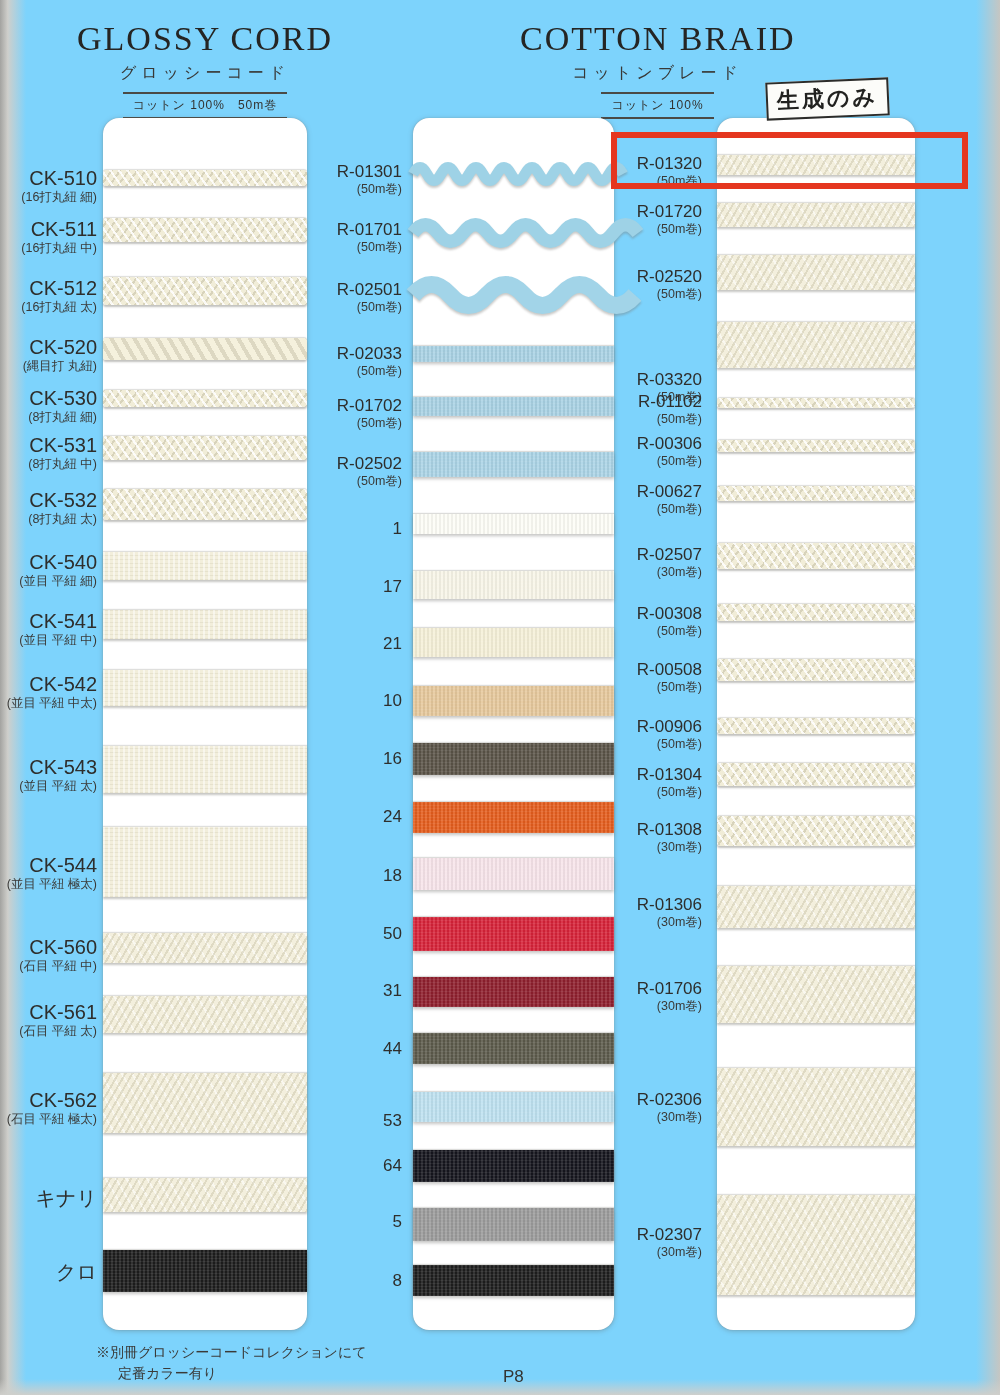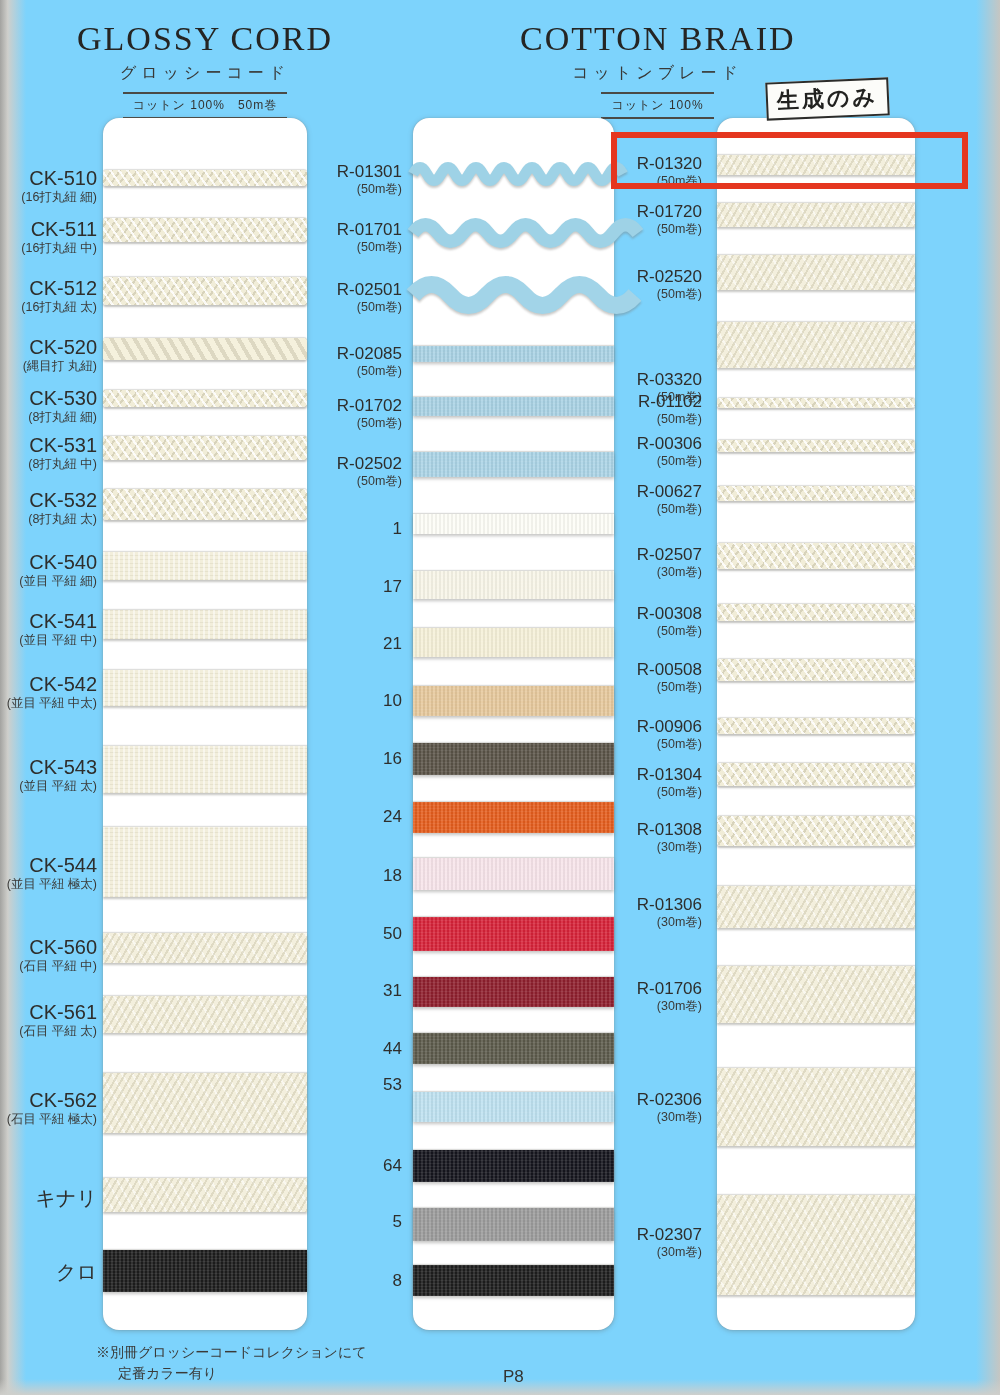--- a/index.html
+++ b/index.html
@@ -234,21 +234,21 @@
       <div class="row-label" style="top: 281px; padding-left: 36px;">
         <div class="code">R-02501</div>
         <div class="spec">(50m巻)</div>
       </div>
       <div class="swatch sw-rickrack" style="top: 276px; height: 38px;">
         <svg viewBox="0 0 201 38" preserveAspectRatio="none">
           <path d="M0 19 Q 18.5 -1.8999999999999986 37 19 Q 55.5 39.9 74 19 Q 92.5 -1.8999999999999986 111 19 Q 129.5 39.9 148 19 Q 166.5 -1.8999999999999986 185 19 Q 203.5 39.9 222 19" fill="none" stroke="#a2d4e8" stroke-width="17.1"></path>
         </svg>
       </div>
       <div class="row-label" style="top: 345px;">
-        <div class="code">R-02085</div>
+        <div class="code">R-02033</div>
         <div class="spec">(50m巻)</div>
       </div>
       <div class="swatch sw-solid" style="top: 346px; height: 16px; background-color: rgb(169, 210, 228);"></div>
       <div class="row-label" style="top: 397px;">
         <div class="code">R-01702</div>
         <div class="spec">(50m巻)</div>
       </div>
       <div class="swatch sw-solid" style="top: 397px; height: 19px; background-color: rgb(169, 210, 228);"></div>
       <div class="row-label" style="top: 455px;">
         <div class="code">R-02502</div>
@@ -288,21 +288,21 @@
       </div>
       <div class="swatch sw-solid" style="top: 917px; height: 34px; background-color: rgb(214, 34, 56);"></div>
       <div class="row-label" style="top: 982px;">
         <div class="code">31</div>
       </div>
       <div class="swatch sw-solid" style="top: 977px; height: 30px; background-color: rgb(142, 31, 45);"></div>
       <div class="row-label" style="top: 1040px;">
         <div class="code">44</div>
       </div>
       <div class="swatch sw-solid" style="top: 1033px; height: 31px; background-color: rgb(92, 90, 75);"></div>
-      <div class="row-label" style="top: 1076px;">
+      <div class="row-label" style="top: 1112px;">
         <div class="code">53</div>
       </div>
       <div class="swatch sw-solid" style="top: 1092px; height: 30px; background-color: rgb(190, 225, 240);"></div>
       <div class="row-label" style="top: 1157px;">
         <div class="code">64</div>
       </div>
       <div class="swatch sw-solid" style="top: 1150px; height: 32px; background-color: rgb(21, 21, 29);"></div>
       <div class="row-label" style="top: 1213px;">
         <div class="code">5</div>
       </div>

